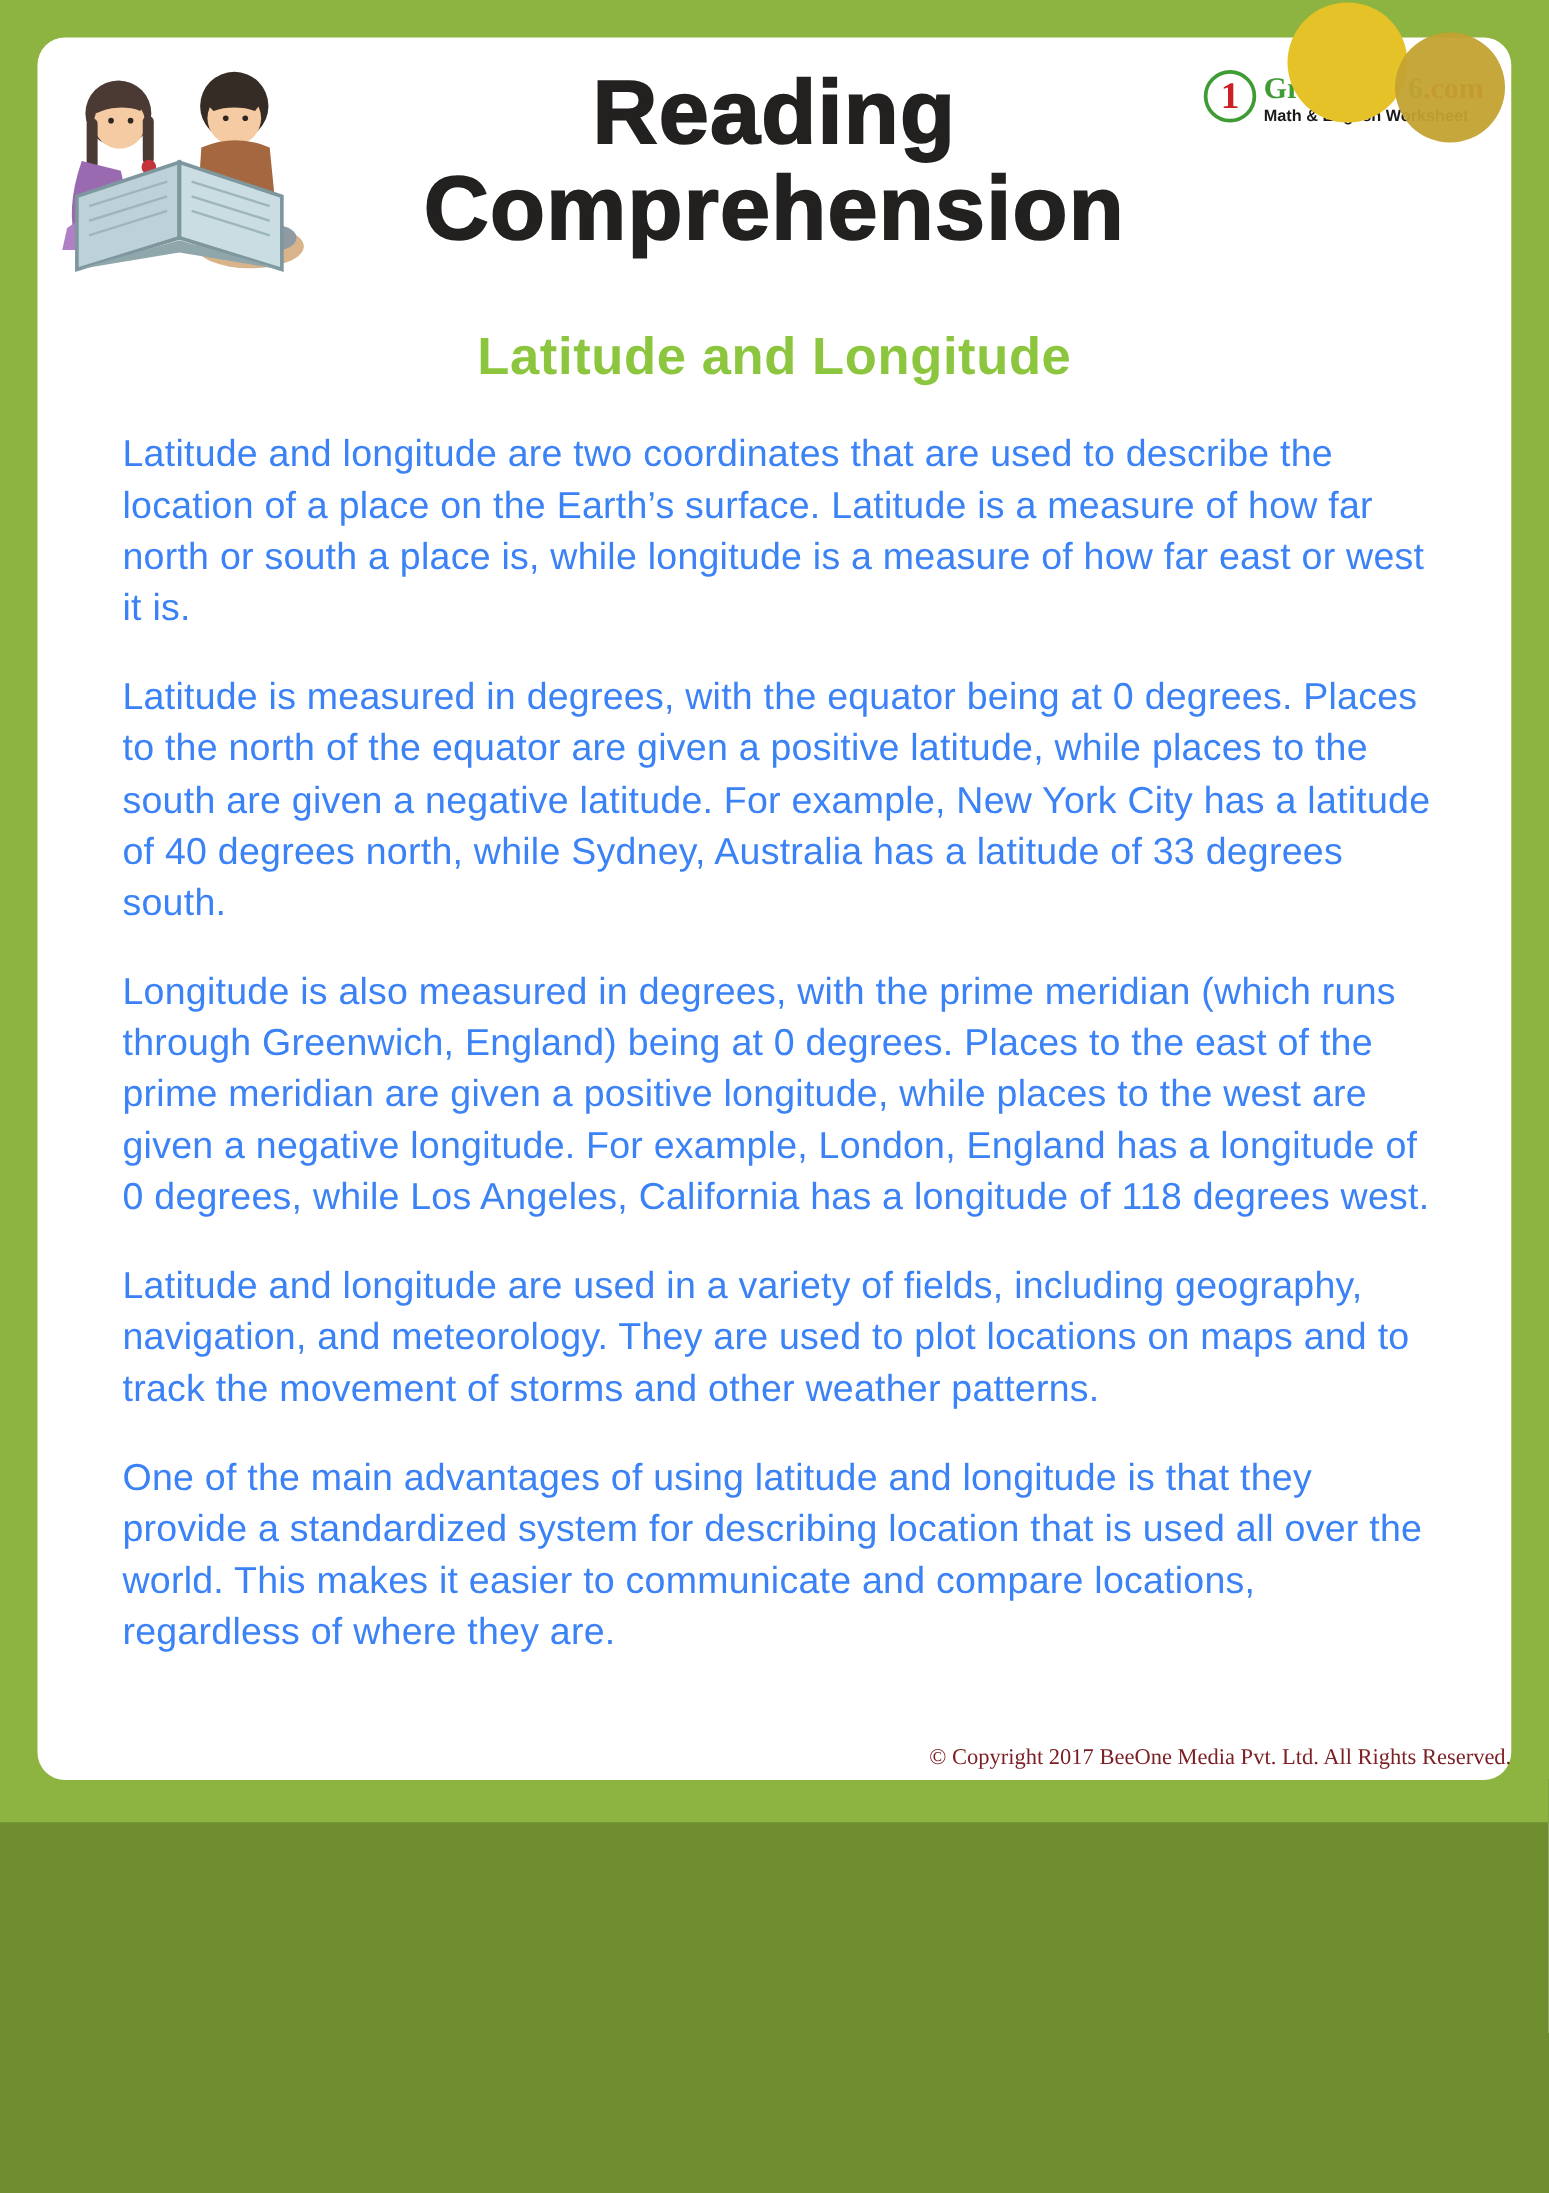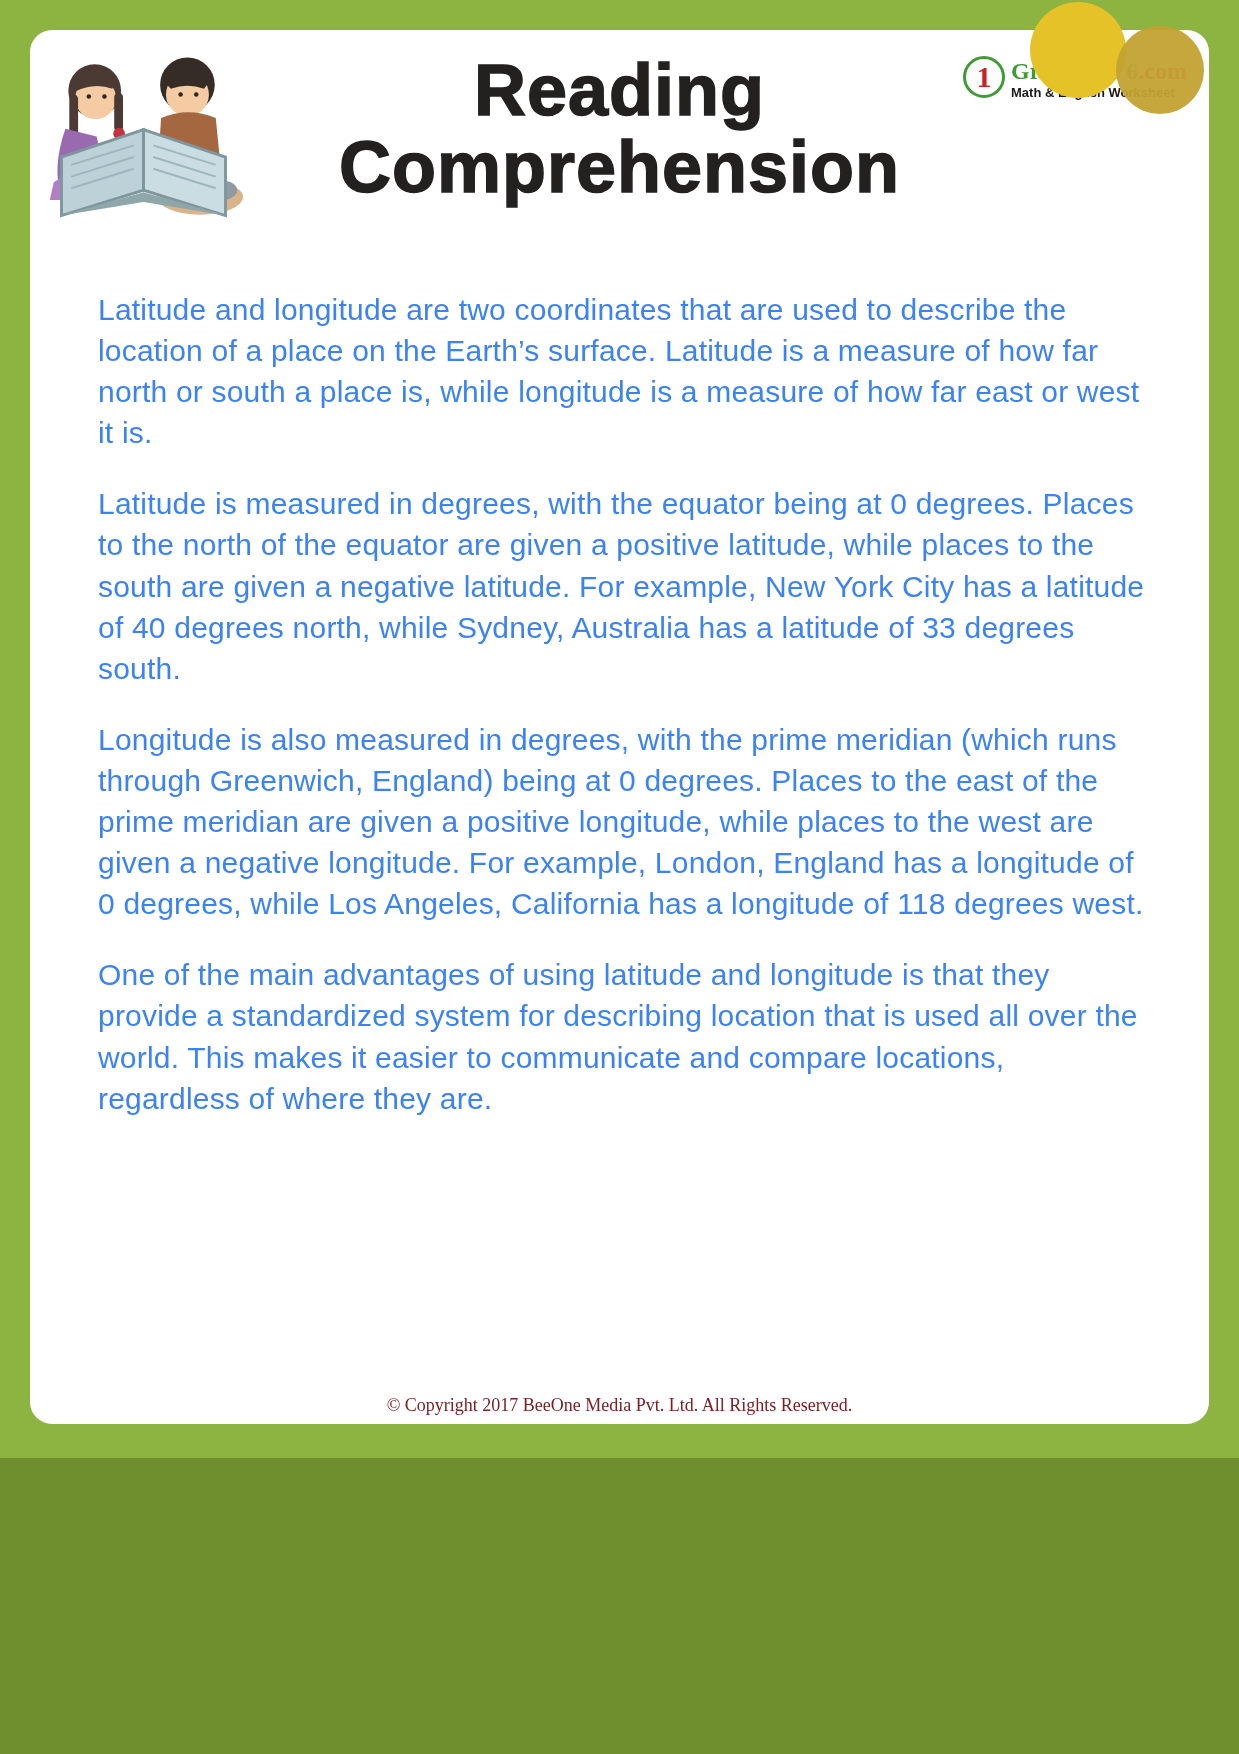--- a/index.html
+++ b/index.html
@@ -83,21 +83,21 @@
     font-size: 30px;
     letter-spacing: 0.2px;
     line-height: 1.37;
     color: #3b82f6;
   }
   .body p { margin-bottom: 30px; }
 
   .footer {
     position: absolute;
     left: 0; right: 0; bottom: 8px;
-    text-align: center;
+    text-align: right;
     font-family: "Liberation Serif", serif;
     font-size: 18px;
     color: #7d2025;
   }
 </style>
 </head>
 <body>
 
 <div class="page">
 
@@ -149,25 +149,27 @@
           <span>1</span>
         </div>
         <div class="logo-text">
           <div class="logo-line1"><span>Grade 1 to 6</span><span class="dotcom">.com</span></div>
           <div class="logo-line2">Math &amp; English Worksheet</div>
         </div>
       </div>
 
     </div>
 
+    <h2 class="subtitle">Latitude and Longitude</h2>
 
     <div class="body">
       <p>Latitude and longitude are two coordinates that are used to describe the location of a place on the Earth’s surface. Latitude is a measure of how far north or south a place is, while longitude is a measure of how far east or west it is.</p>
       <p>Latitude is measured in degrees, with the equator being at 0 degrees. Places to the north of the equator are given a positive latitude, while places to the south are given a negative latitude. For example, New York City has a latitude of 40 degrees north, while Sydney, Australia has a latitude of 33 degrees south.</p>
       <p>Longitude is also measured in degrees, with the prime meridian (which runs through Greenwich, England) being at 0 degrees. Places to the east of the prime meridian are given a positive longitude, while places to the west are given a negative longitude. For example, London, England has a longitude of 0 degrees, while Los Angeles, California has a longitude of 118 degrees west.</p>
+      <p>Latitude and longitude are used in a variety of fields, including geography, navigation, and meteorology. They are used to plot locations on maps and to track the movement of storms and other weather patterns.</p>
       <p>One of the main advantages of using latitude and longitude is that they provide a standardized system for describing location that is used all over the world. This makes it easier to communicate and compare locations, regardless of where they are.</p>
     </div>
 
     <div class="footer">© Copyright 2017 BeeOne Media Pvt. Ltd. All Rights Reserved.</div>
 
   </div>
 
   <div class="circle teal-1"></div>
   <div class="circle magenta-1"></div>
   <div class="circle magenta-2"></div>

